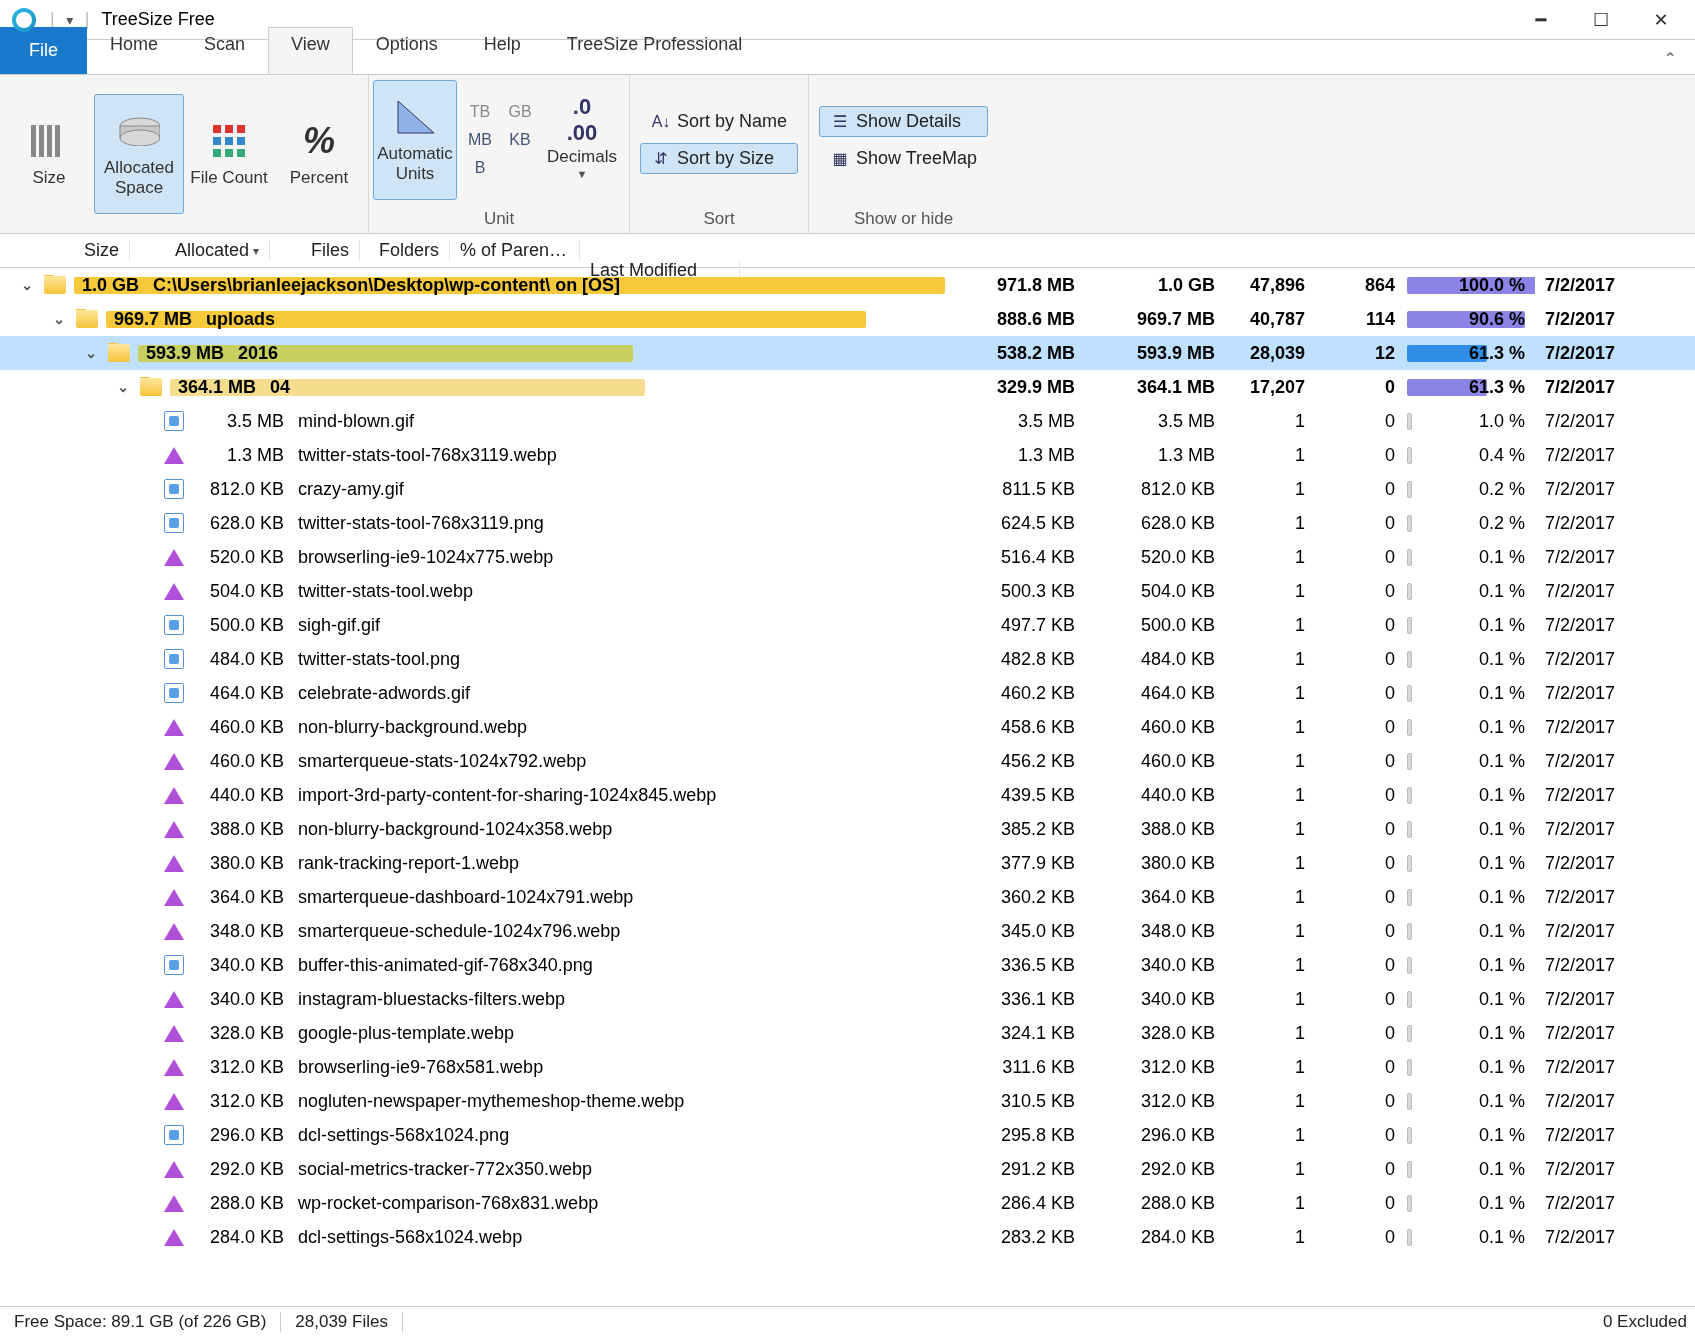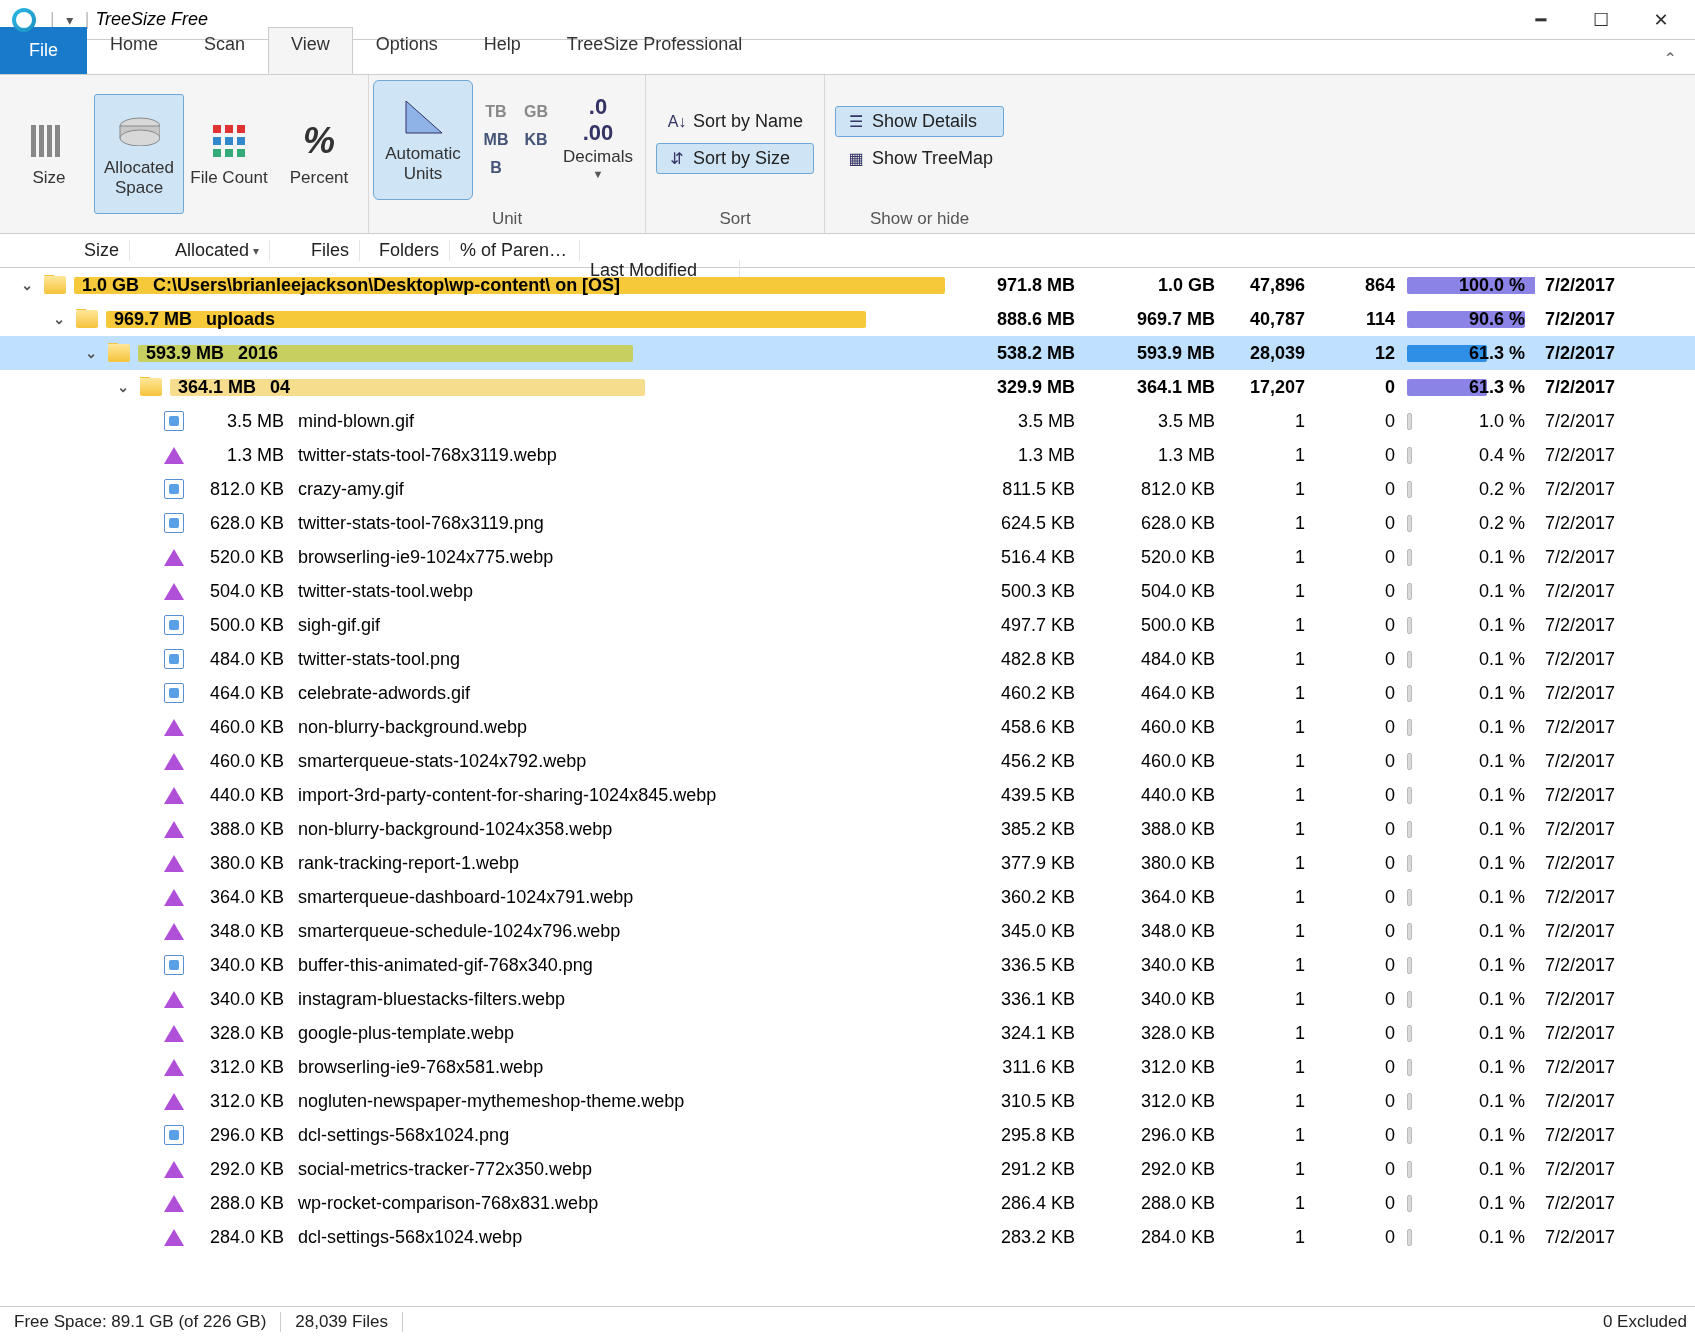--- a/index.html
+++ b/index.html
@@ -2,37 +2,37 @@
 <html><head>
 <meta charset="utf-8">
 <style>
 * { margin:0; padding:0; box-sizing:border-box; font-family:"Segoe UI",Tahoma,sans-serif; }
 body { width:1695px; height:1336px; background:#fff; color:#000; font-size:18px; overflow:hidden; display:flex; flex-direction:column; }
 .titlebar { height:40px; display:flex; align-items:center; border-bottom:1px solid #ccc; padding:0 4px; }
 .titlebar .logo { width:24px; height:24px; border-radius:50%; background:linear-gradient(135deg,#2eb9e6 0%,#1a8fc1 100%); margin:0 8px; position:relative; }
 .titlebar .logo::after{content:'';position:absolute;inset:4px;border-radius:50%;background:#fff;}
 .titlebar .qat { width:18px; color:#555; font-size:14px; text-align:center; cursor:default;}
 .titlebar .sep { color:#bbb; margin:0 6px;}
-.titlebar .title { font-size:18px; color:#000; font-style:italic;}
+.titlebar .title { font-size:18px; color:#000; margin-left:6px;}
 .winbtns { margin-left:auto; display:flex; }
 .winbtn { width:60px; height:40px; display:flex; align-items:center; justify-content:center; font-size:18px; color:#333;}
 .tabs { height:34px; display:flex; align-items:flex-end; padding-left:0; background:#fff; }
 .tab { padding:6px 22px; font-size:18px; color:#333; border:1px solid transparent; cursor:default;}
 .tab.file { background:#1979ca; color:#fff; padding:12px 28px;}
 .tab.active { border:1px solid #ccc; border-bottom:1px solid #f5f5f5; background:#f5f5f5; }
 .chev { margin-left:auto; padding:6px 18px; color:#666; font-size:16px;}
 .ribbon { background:#f5f5f5; border-top:1px solid #ccc; border-bottom:1px solid #ccc; display:flex; height:160px; }
 .group { border-right:1px solid #d8d8d8; display:flex; flex-direction:column; }
 .group-body { flex:1; display:flex; align-items:center; padding:4px;}
 .group-label { text-align:center; font-size:17px; color:#555; padding:4px 0;}
 .btn-lg { display:flex; flex-direction:column; align-items:center; justify-content:center; width:90px; height:120px; border:1px solid transparent; border-radius:3px; font-size:17px; color:#333; text-align:center; line-height:1.2; padding:4px;}
 .btn-lg .ic { width:42px; height:42px; margin-bottom:6px; display:flex; align-items:center; justify-content:center;}
 .btn-lg.sel { background:#cfe5f6; border:1px solid #6fa7d6; }
 .unit-grid { display:grid; grid-template-columns:repeat(2,38px); grid-auto-rows:26px; gap:2px; margin-left:4px;}
-.unit { font-size:16px; font-weight:bold; color:#457; text-align:center; line-height:26px;}
+.unit { font-size:16px; font-weight:normal; color:#457; text-align:center; line-height:26px;}
 .unit.dim{color:#888;}
 .dec-ic{font-size:22px;font-weight:bold;color:#336;text-align:center;}
 .sort-col{display:flex;flex-direction:column;gap:6px;padding:6px;}
 .ribbon-btn{display:flex;align-items:center;gap:6px;padding:4px 10px;border:1px solid transparent;border-radius:3px;font-size:18px;color:#222;}
 .ribbon-btn.sel{background:#cfe5f6;border:1px solid #6fa7d6;}
 .ribbon-btn .ri{width:20px;height:20px;display:inline-flex;align-items:center;justify-content:center;font-size:16px;color:#336;}
 .cols { height:34px; display:flex; align-items:center; border-bottom:1px solid #ccc; font-size:18px; color:#222; }
 .cols .c { padding:0 10px; border-right:1px solid #e5e5e5; overflow:hidden; white-space:nowrap; text-overflow:ellipsis;}
 .c-name{flex:1;}
 .c-size{width:130px;text-align:right;}
@@ -148,21 +148,21 @@
       </div>
       <div class="btn-lg">
         <div class="ic" style="font-size:36px;font-weight:bold;font-style:italic;">%</div>
         <span>Percent</span>
       </div>
     </div>
   </div>
 
   <div class="group">
     <div class="group-body">
-      <div class="btn-lg sel" style="width:100px;border-radius:6px;">
+      <div class="btn-lg sel" style="width:84px;">
         <div class="ic">
             <svg width="44" height="40">
               <polygon points="4,36 40,36 4,4" fill="#8fb3e6" stroke="#336"></polygon>
             </svg>
           </div>
         <span>Automatic Units</span>
       </div>
       <div class="unit-grid">
         <div class="unit dim">TB</div>
         <div class="unit dim">GB</div>

